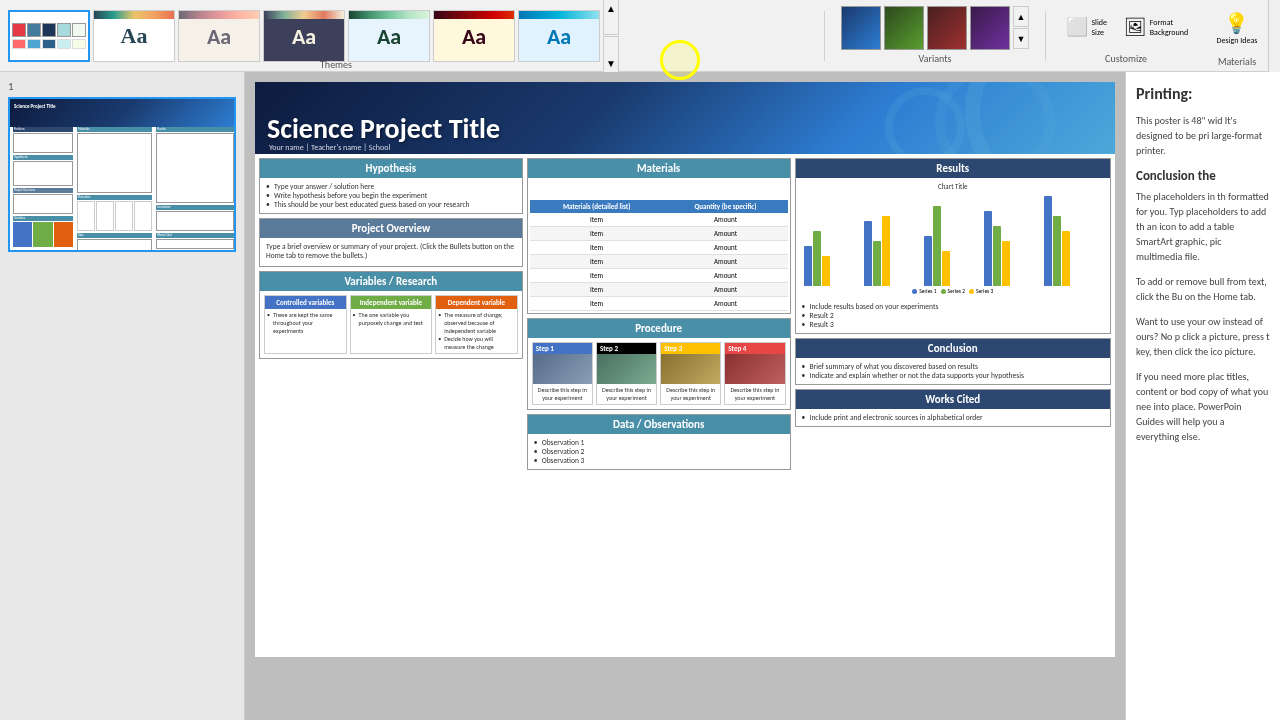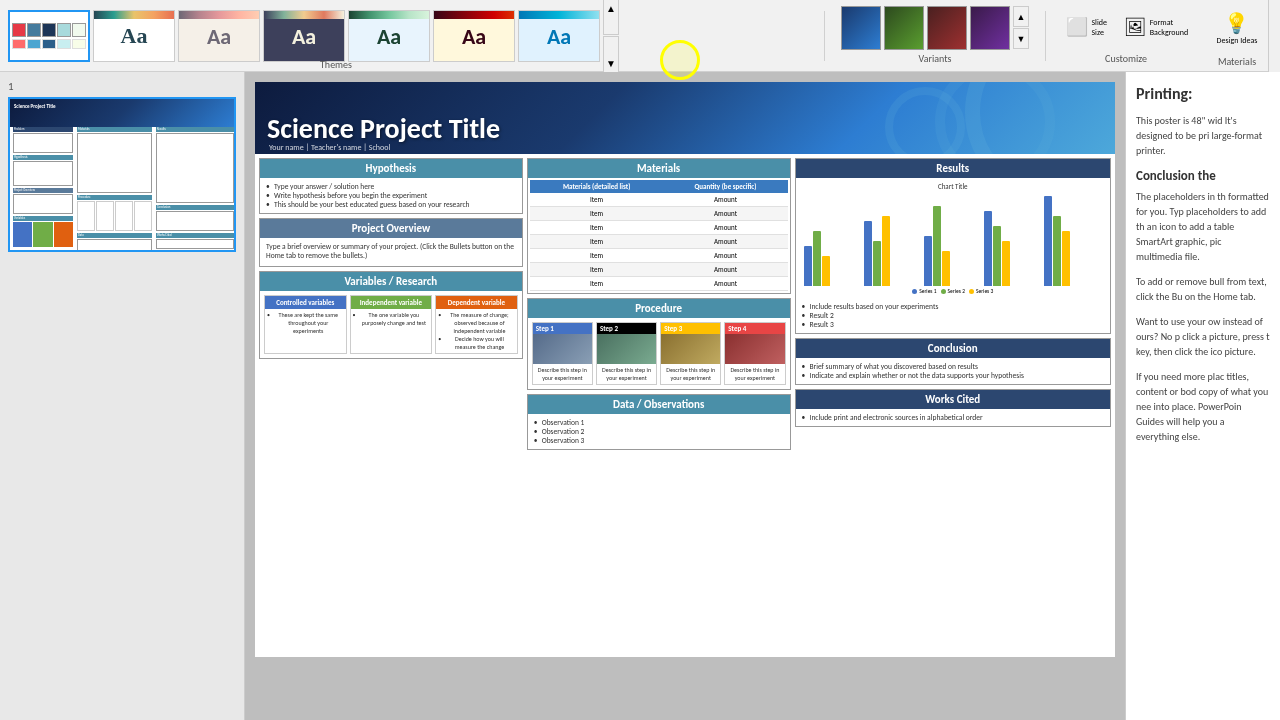--- a/index.html
+++ b/index.html
@@ -176,21 +176,21 @@
     .section-content {
       padding: 4px 6px;
       font-size: 7.5px;
       color: #333;
     }
     .section-content p { margin-bottom: 2px; }
     .section-content .bullet { margin-left: 8px; position: relative; }
     .section-content .bullet::before { content: '•'; position: absolute; left: -8px; }
 
     
-    .materials-table { width: 100%; border-collapse: collapse; font-size: 7px; }
+    .materials-table { width: 100%; border-collapse: collapse; font-size: 7px; margin-top: 20px; }
     .materials-table th { background: #3a7abf; color: #fff; padding: 2px 4px; text-align: center; }
     .materials-table td { padding: 2px 4px; text-align: center; border-bottom: 1px solid #e0e0e0; }
     .materials-table tr:nth-child(even) td { background: #f5f5f5; }
 
     
     .chart-area {
       height: 120px;
       padding: 4px;
       display: flex;
       flex-direction: column;
@@ -267,21 +267,21 @@
     .var-label {
       padding: 2px 3px;
       font-size: 7px;
       color: #fff;
       font-weight: bold;
       text-align: center;
     }
     .var-label.blue { background: #4472c4; }
     .var-label.green { background: #70ad47; }
     .var-label.orange { background: #e06010; }
-    .var-text { font-size: 6px; padding: 2px; color: #333; text-align: center; }
+    .var-text { font-size: 6px; padding: 2px; color: #333; }
     .var-text .bullet { margin-left: 6px; position: relative; }
     .var-text .bullet::before { content: '•'; position: absolute; left: -6px; }
 
     
     .right-panel {
       width: 155px;
       background: #fff;
       border-left: 1px solid #ccc;
       padding: 12px 10px;
       overflow-y: auto;

